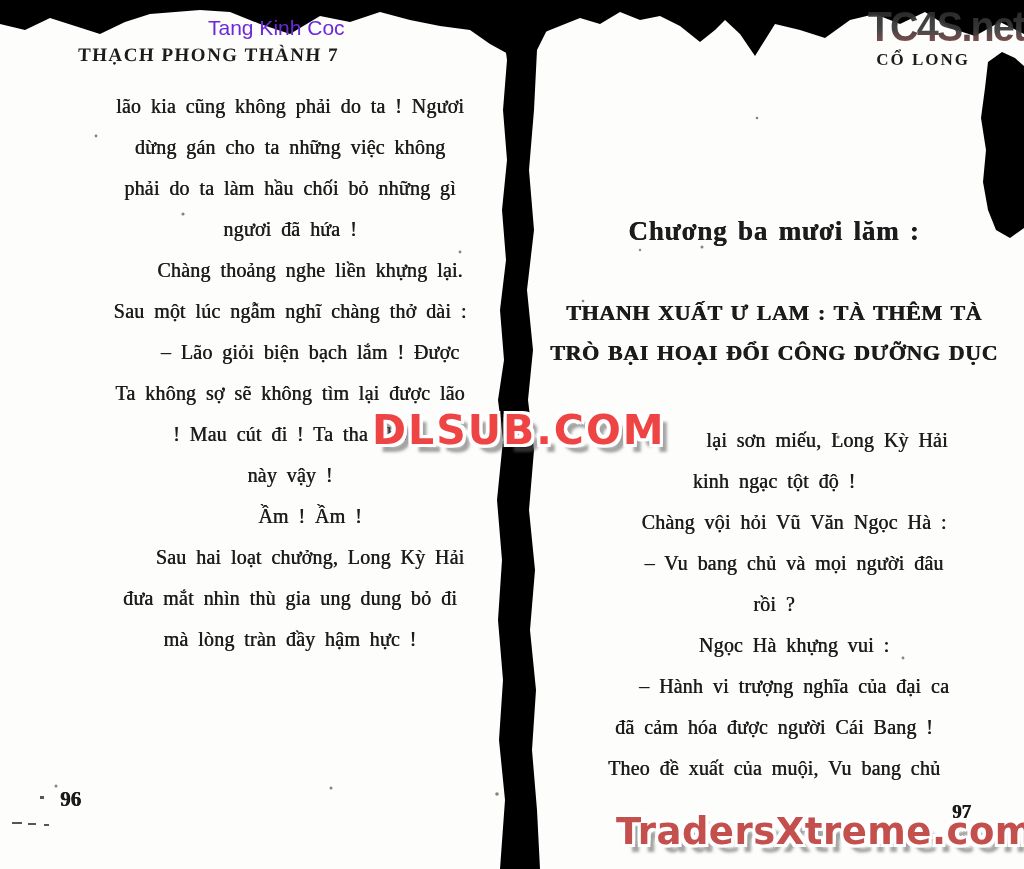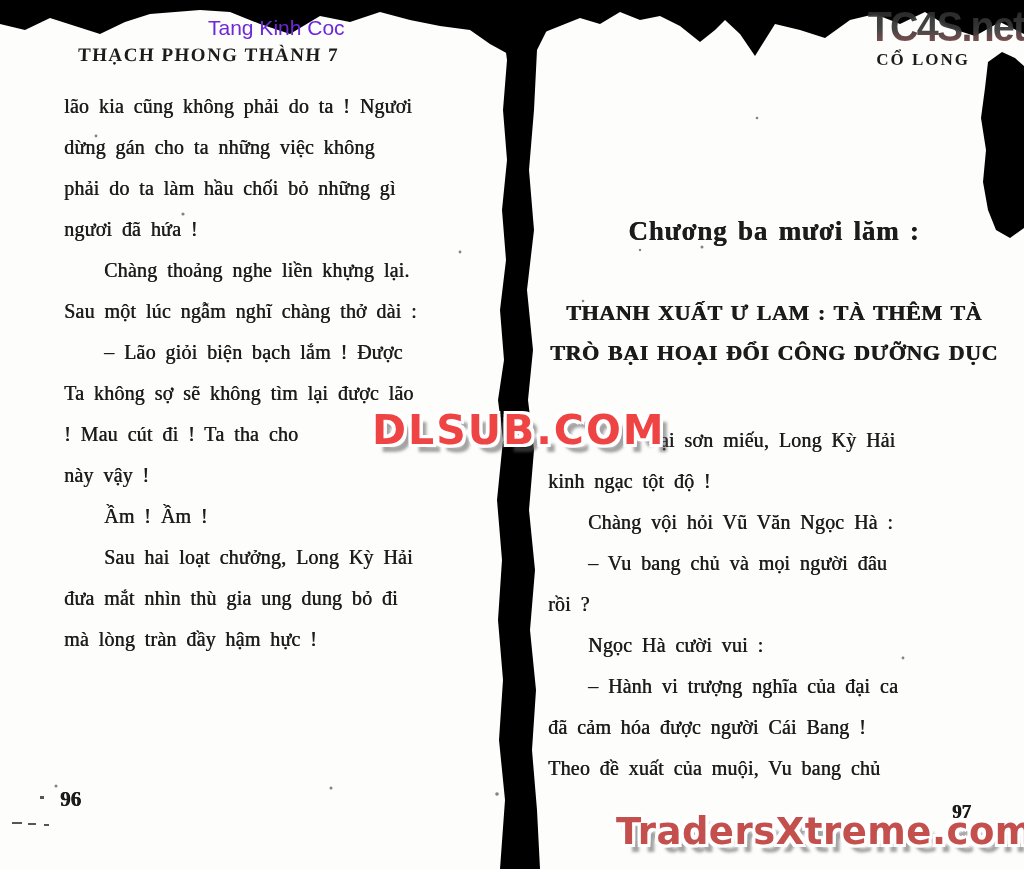--- a/index.html
+++ b/index.html
@@ -12,21 +12,21 @@
   .ink{position:absolute;left:0;top:0;width:1024px;height:869px;z-index:2;pointer-events:none;}
   
   .txt{position:absolute;z-index:1;}
   .running-header{
     left:78px;top:44px;font-weight:bold;font-size:19px;letter-spacing:1.5px;
     transform:skewX(-2deg);
   }
   .author-name{
     right:54px;top:50px;font-weight:bold;font-size:17px;letter-spacing:2px;z-index:3;
   }
-  .body-block{position:absolute;width:452px;overflow:hidden;z-index:1;}
+  .body-block{position:absolute;width:452px;overflow:hidden;z-index:1;text-align:center;}
   .body-left{left:64px;top:86px;}
   .body-right{left:548px;top:420px;}
   .line{
     height:41px;line-height:41px;white-space:nowrap;font-size:20px;
     word-spacing:4.5px;letter-spacing:0.2px;
     text-shadow:0.5px 0.3px 0 #2a2a2a;
   }
   .line.indent{padding-left:40px;}
   .line.wm{padding-left:106px;}
   .chapter-heading{
@@ -95,21 +95,21 @@
   <div class="txt chapter-title l1">THANH XUẤT Ư LAM : TÀ THÊM TÀ</div>
   <div class="txt chapter-title l2">TRÒ BẠI HOẠI ĐỔI CÔNG DƯỠNG DỤC</div>
 
   <div class="body-block body-right">
 
   <div class="line wm">lại sơn miếu, Long Kỳ Hải</div>
       <div class="line">kinh ngạc tột độ !</div>
       <div class="line indent">Chàng vội hỏi Vũ Văn Ngọc Hà :</div>
       <div class="line indent">– Vu bang chủ và mọi người đâu</div>
       <div class="line">rồi ?</div>
-      <div class="line indent">Ngọc Hà cười vui :</div>
+      <div class="line indent">Ngọc Hà khựng vui :</div>
       <div class="line indent">– Hành vi trượng nghĩa của đại ca</div>
       <div class="line">đã cảm hóa được người Cái Bang !</div>
       <div class="line">Theo đề xuất của muội, Vu bang chủ</div>
     </div>
 
   <div class="txt page-number pn-left">96</div>
   <div class="txt page-number pn-right">97</div>
 
   <svg class="ink" viewBox="0 0 1024 869" xmlns="http://www.w3.org/2000/svg" aria-hidden="true">
 

